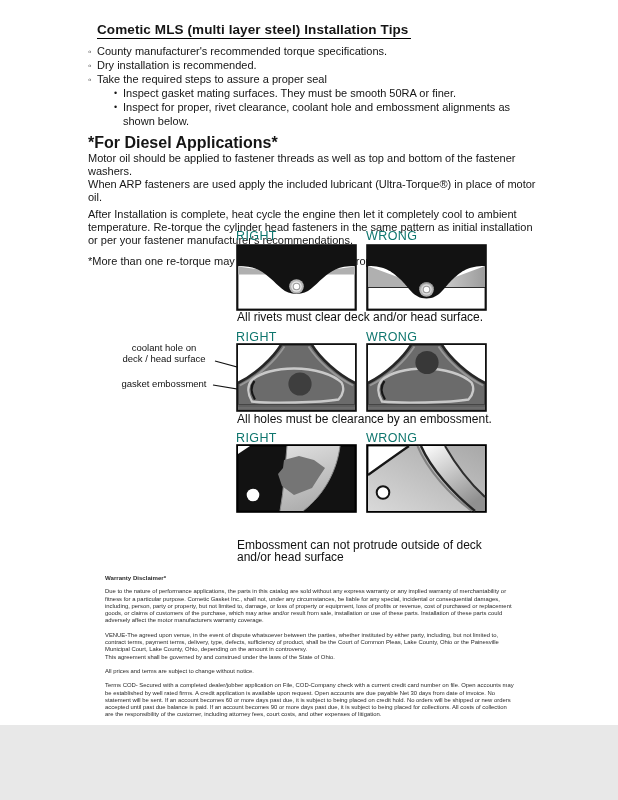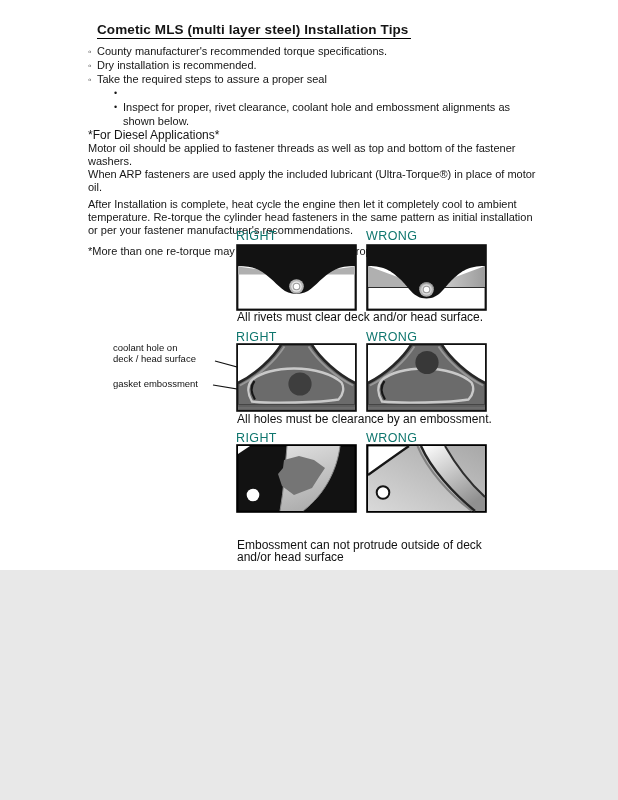--- a/index.html
+++ b/index.html
@@ -1,37 +1,37 @@
 <!DOCTYPE html>
 <html><head>
 <meta charset="utf-8">
 <style>
   html,body{margin:0;padding:0;background:#e8e8e8;}
-  .page{position:relative;width:618px;height:570px;background:#ffffff;overflow:hidden;
+  .page{position:relative;width:618px;height:725px;background:#ffffff;overflow:hidden;
         font-family:"Liberation Sans","DejaVu Sans",sans-serif;color:#151515;}
   
   .text-block{position:absolute;left:88px;top:20px;width:448px;}
   .title{display:inline-block;margin-left:9px;font-size:13.5px;font-weight:bold;
          border-bottom:1.6px solid #000;padding:0 3px 1px 0;letter-spacing:.1px;}
   .bullets{list-style:none;margin:6px 0 0;padding:0;font-size:11px;line-height:13.9px;}
   .bullets li{display:flex;}
   .glyph{width:9px;flex:0 0 9px;font-size:10px;line-height:13.9px;}
   .glyph.sub{font-size:9px;}
   .l2{margin-left:26px;}
-  .diesel-heading{font-size:12px;font-weight:normal;margin-top:0;}
+  .diesel-heading{font-size:16px;font-weight:bold;margin-top:6px;}
   .para{font-size:11px;line-height:12.7px;margin:5px 0 0;white-space:pre-line;}
   .para.first{margin-top:0;}
   .note{font-size:11px;line-height:12.7px;margin-top:9px;}
   
   .dg-header{position:absolute;width:121px;text-align:left;font-size:12.5px;
              letter-spacing:.4px;color:#0f766e;}
   .panel{position:absolute;width:121px;}
   .caption{position:absolute;left:237px;font-size:12px;line-height:11.8px;color:#111;
            white-space:pre-line;}
-  .anno{position:absolute;width:102px;text-align:left;font-size:9.5px;line-height:11px;
+  .anno{position:absolute;width:102px;text-align:center;font-size:9.5px;line-height:11px;
         color:#111;white-space:pre-line;}
   .leader{position:absolute;left:205px;top:340px;}
   
   .legal{position:absolute;left:105px;top:574px;width:410px;font-size:5.9px;
          line-height:7.3px;color:#2a2a2a;}
   .legal .lh{font-weight:bold;font-size:6.1px;margin:0 0 7px;}
   .legal p{margin:0 0 7px;white-space:pre-line;}
   .page-code{position:absolute;left:388px;top:760px;font-size:13.5px;letter-spacing:.3px;color:#8b5cf6;}
   svg{display:block;}
 </style>
@@ -50,20 +50,21 @@
       <li>
           <span class="glyph">◦</span>
           <span>Dry installation is recommended.</span>
         </li>
       <li>
           <span class="glyph">◦</span>
           <span>Take the required steps to assure a proper seal</span>
         </li>
       <li class="l2">
           <span class="glyph sub">•</span>
+          <span>Inspect gasket mating surfaces.  They must be smooth 50RA or finer.</span>
         </li>
       <li class="l2">
           <span class="glyph sub">•</span>
           <span>Inspect for proper, rivet clearance, coolant hole and embossment alignments as shown below.</span>
         </li>
     </ul>
     <div class="diesel-heading">*For Diesel Applications*</div>
     <p class="para first">Motor oil should be applied to fastener threads as well as top and bottom of the fastener washers.
 When ARP fasteners are used apply the included lubricant (Ultra-Torque®) in place of motor oil.</p>
     <p class="para">After Installation is complete, heat cycle the engine then let it completely cool to ambient

